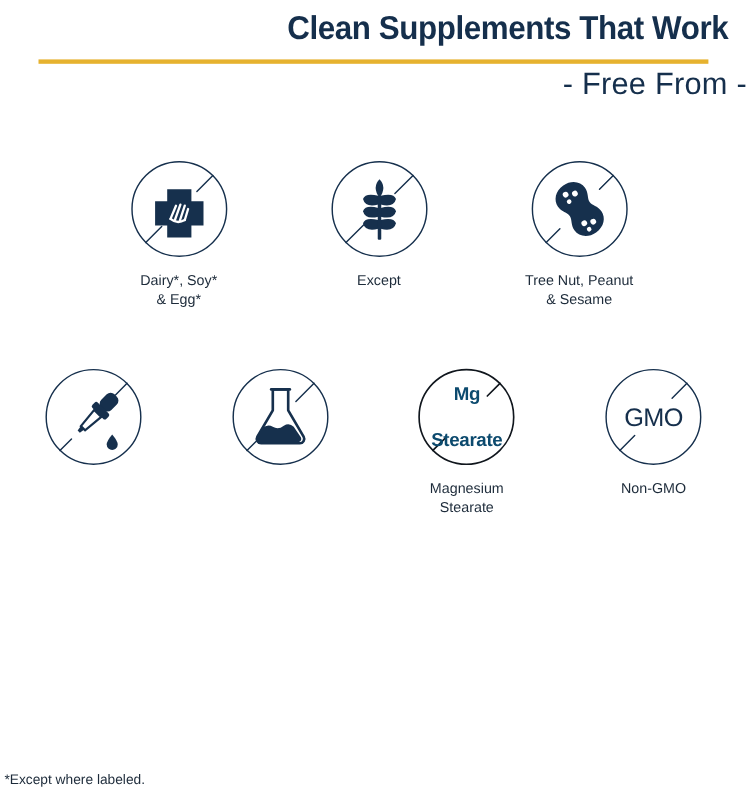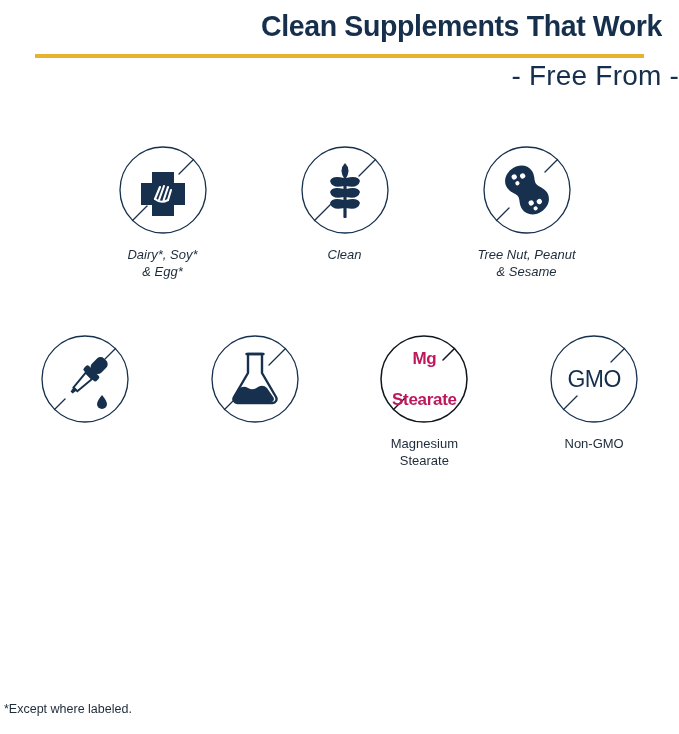--- a/index.html
+++ b/index.html
@@ -51,21 +51,21 @@
     margin-top: 52px;
   }
   .row {
     display: flex;
     justify-content: center;
     align-items: flex-start;
   }
   .row-1 {
     padding-left: 10px;
   }
-  .row-1 .cell { width: 182px; font-style: italic; }
+  .row-1 .cell { width: 182px; }
   .row-2 { margin-top: 55px; }
   .row-2 .cell { width: 175px; }
 
   .cell {
     display: flex;
     flex-direction: column;
     align-items: center;
   }
 
   .badge {
@@ -99,21 +99,21 @@
     flex-direction: column;
     align-items: center;
     justify-content: center;
     text-align: center;
     pointer-events: none;
   }
   .badge-text.mg {
     font-size: 17px;
     font-weight: bold;
     line-height: 20px;
-    color: #be185d;
+    color: #0c4a6e;
     letter-spacing: -0.3px;
     gap: 21px;
   }
   .badge-text.gmo {
     font-size: 23px;
     font-weight: normal;
     color: #152f4c;
     letter-spacing: -0.5px;
   }
 
@@ -175,21 +175,21 @@
             <path d="M43 54 q-12 -3 -14 3 q2 8 14 5 z"></path>
             <path d="M45 54 q12 -3 14 3 q-2 8 -14 5 z"></path>
             <rect x="42.4" y="32" width="3.2" height="40" rx="1"></rect>
           </g>
           <g stroke="#16304d" stroke-width="1.3" stroke-linecap="round">
             <path d="M13.5 74.5 L30 58"></path>
             <path d="M58 30 L74.5 13.5"></path>
           </g>
         </svg>
       </div>
-      <div class="caption">Clean</div>
+      <div class="caption">Except</div>
     </div>
 
     <div class="cell">
       <div class="badge">
         <svg viewBox="0 0 88 88">
           <circle cx="44" cy="44" r="43" fill="none" stroke="#16304d" stroke-width="1.3"></circle>
           <g transform="rotate(-35 44 44)">
             <path d="M44 18
                      c9 0 15 6 15 13
                      c0 6 -4 9 -4 13

